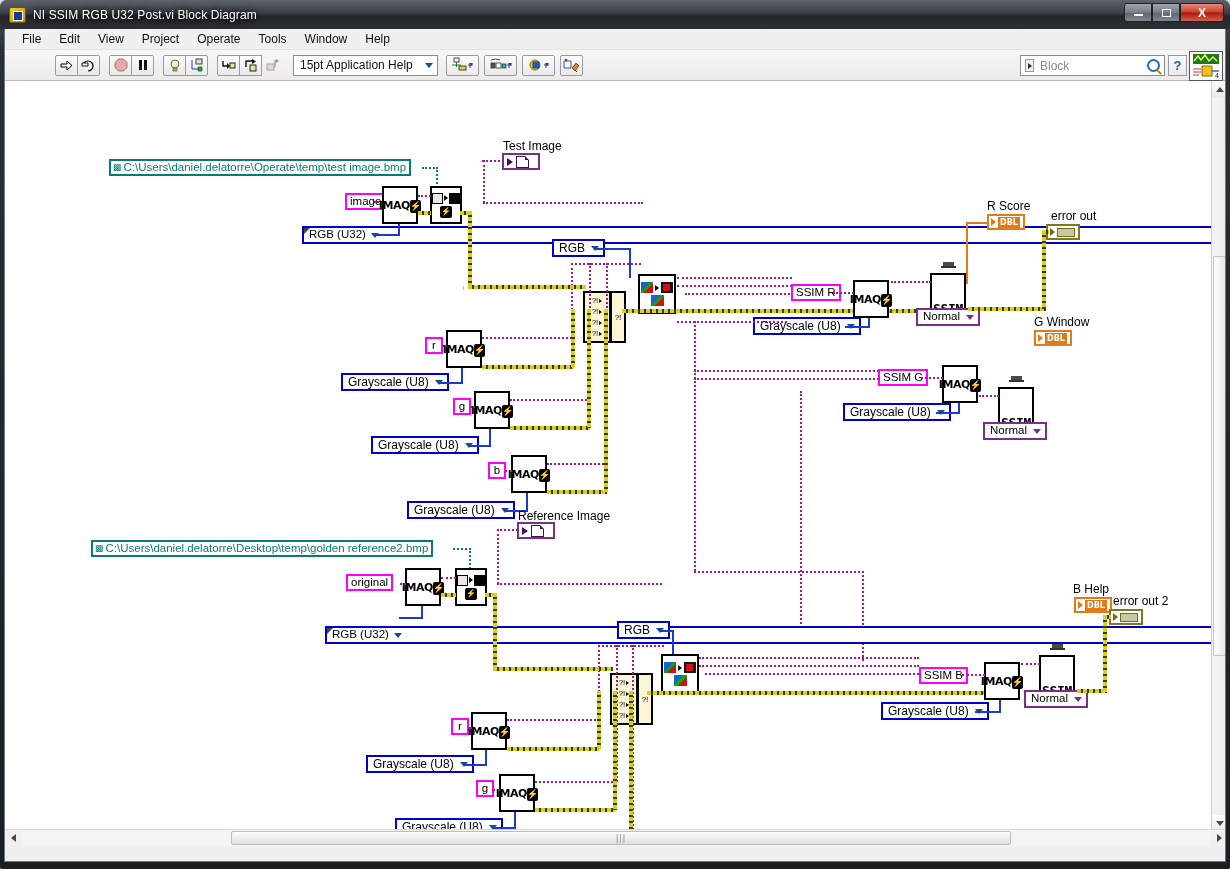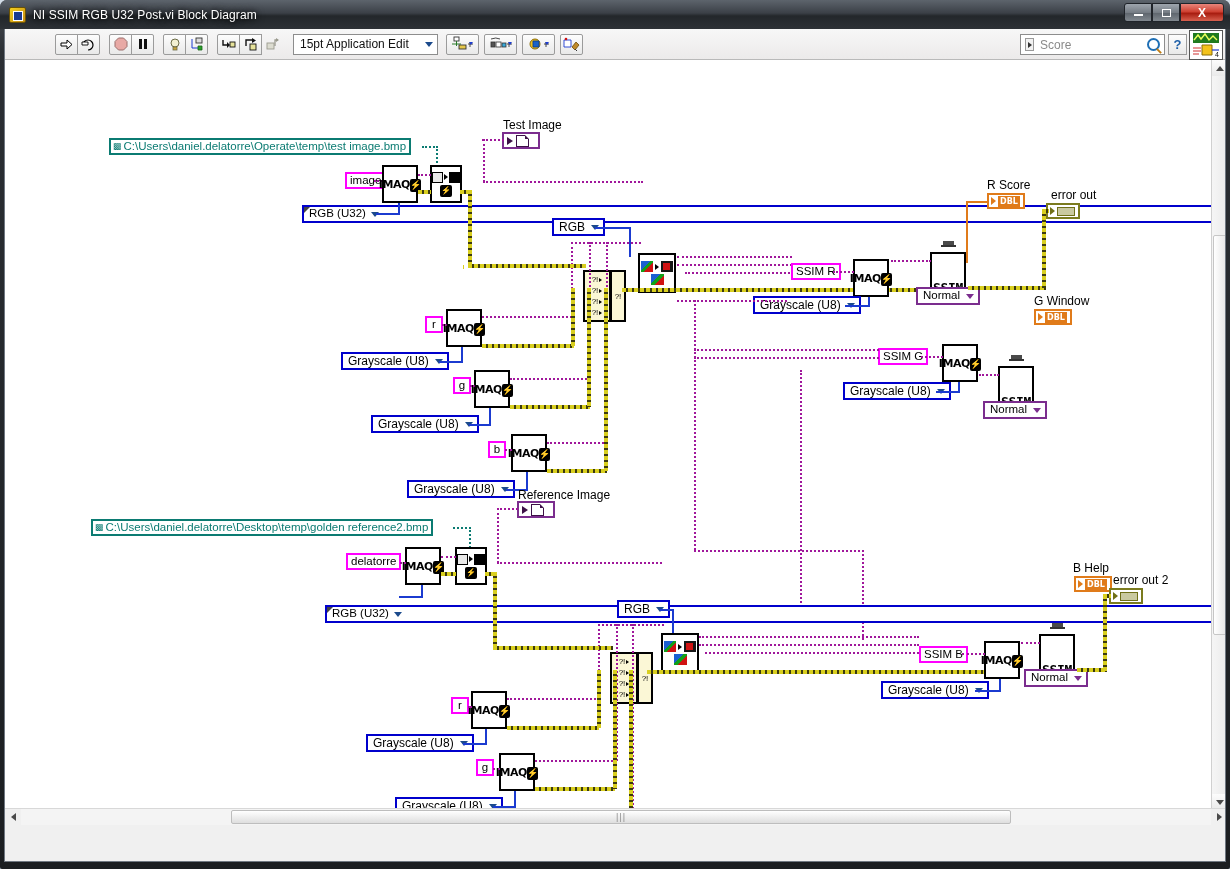--- a/index.html
+++ b/index.html
@@ -308,20 +308,30 @@
           </div>
       <div class="wbtn">
             <div class="sq"></div>
           </div>
       <div class="wbtn close">X</div>
     </div>
   </div>
 
   <div class="client">
 
+    <div class="menubar">
+      <div class="menu-item">File</div>
+      <div class="menu-item">Edit</div>
+      <div class="menu-item">View</div>
+      <div class="menu-item">Project</div>
+      <div class="menu-item">Operate</div>
+      <div class="menu-item">Tools</div>
+      <div class="menu-item">Window</div>
+      <div class="menu-item">Help</div>
+    </div>
 
     <div class="toolbar">
       <div class="tb-group">
         <div class="tb-btn first">
           <svg width="15" height="15" viewBox="0 0 15 15">
                 <path d="M2 6h6V3l5 4.5L8 12V9H2z" fill="#fff" stroke="#000" stroke-width="1"></path>
               </svg>
         </div>
         <div class="tb-btn last">
           <svg width="15" height="15" viewBox="0 0 15 15">
@@ -375,21 +385,21 @@
         </div>
         <div class="tb-btn last plain">
           <svg width="15" height="14" viewBox="0 0 15 14">
                 <rect x="2" y="6" width="7" height="6" fill="#dcdcd0" stroke="#9a9a8e" stroke-width=".9"></rect>
                 <path d="M10 9V3h3" fill="none" stroke="#9a9a8e" stroke-width="1.3"></path>
                 <path d="M11 1l3 2-3 2z" fill="#9a9a8e"></path>
               </svg>
         </div>
       </div>
       <div class="fontbox">
-        <span>15pt Application Edit</span>
+        <span>15pt Application Help</span>
         <span class="caret"></span>
       </div>
       <div class="tb-group">
         <div class="tb-btn wide solo" style="margin-right:5px">
           <svg width="24" height="16" viewBox="0 0 24 16">
                 <rect x="3" y="1" width="5" height="4" fill="#fff" stroke="#333" stroke-width=".9"></rect>
                 <path d="M1 8h9M5.5 5v5" stroke="#2a7a2a" stroke-width="1"></path>
                 <rect x="8" y="9" width="7" height="4" fill="#e6c84a" stroke="#333" stroke-width=".9"></rect>
                 <path d="M19 6l0 5M17 8h5" stroke="#333" stroke-width=".9"></path>
                 <path d="M18 6l2 3 2-3z" fill="#1b3bd0"></path>
@@ -418,21 +428,21 @@
                 <path d="M1 4h7v7H1z" fill="#fff" stroke="#1b3bd0" stroke-width=".9"></path>
                 <circle cx="3" cy="3" r="1.3" fill="#d01212"></circle>
                 <path d="M9 11l4-5 3 3-4 5z" fill="#c08a2a" stroke="#6b4a0a" stroke-width=".8"></path>
                 <path d="M12 13l2 2" stroke="#333" stroke-width="1"></path>
               </svg>
         </div>
       </div>
 
       <div class="searchbox">
         <span class="sp"></span>
-        <span class="search-txt">Score</span>
+        <span class="search-txt">Block</span>
         <span class="mag"></span>
       </div>
       <div class="helpbtn">?</div>
       <div class="viicon">
         <svg width="32" height="28" viewBox="0 0 32 28">
           <rect x="0" y="0" width="32" height="28" fill="#fff"></rect>
           <rect x="3" y="2" width="26" height="10" fill="#1f7a1f"></rect>
           <path d="M4 9 l4-5 3 4 4-5 4 6 4-4 4 4" fill="none" stroke="#eaff5a" stroke-width="1.4"></path>
           <path d="M3 17h8M3 20h8M3 23h6" stroke="#cf3030" stroke-width="1.1"></path>
           <path d="M12 14h10v10H12z" fill="#f2c21c" stroke="#8a6c08" stroke-width="1"></path>
@@ -667,21 +677,21 @@
 
         <div class="lab" style="left:513px; top:428px;">Reference Image</div>
         <div class="node img-ind" style="left:512px; top:441px;">
           <span class="tri"></span>
           <span class="pg"></span>
         </div>
         <div class="w pinkd h" style="left:492px; top:448px; width:21px;"></div>
         <div class="w pinkd v" style="left:492px; top:448px; height:55px;"></div>
         <div class="w pinkd h" style="left:492px; top:502px; width:165px;"></div>
 
-        <div class="node str-const" style="left:341px; top:493px;">delatorre</div>
+        <div class="node str-const" style="left:341px; top:493px;">original</div>
         <div class="node imaq-node" style="left:400px; top:487px;">
           <span class="t">IMAQ</span>
           <span class="b">⚡</span>
         </div>
         <div class="w pinkd h" style="left:395px; top:502px; width:6px;"></div>
         <div class="node enum-ctl" style="left:320px; top:527px;">
           <span>RGB (U32)</span>
           <span class="caret"></span>
         </div>
         <div class="w blue h" style="left:394px; top:536px; width:24px;"></div>

